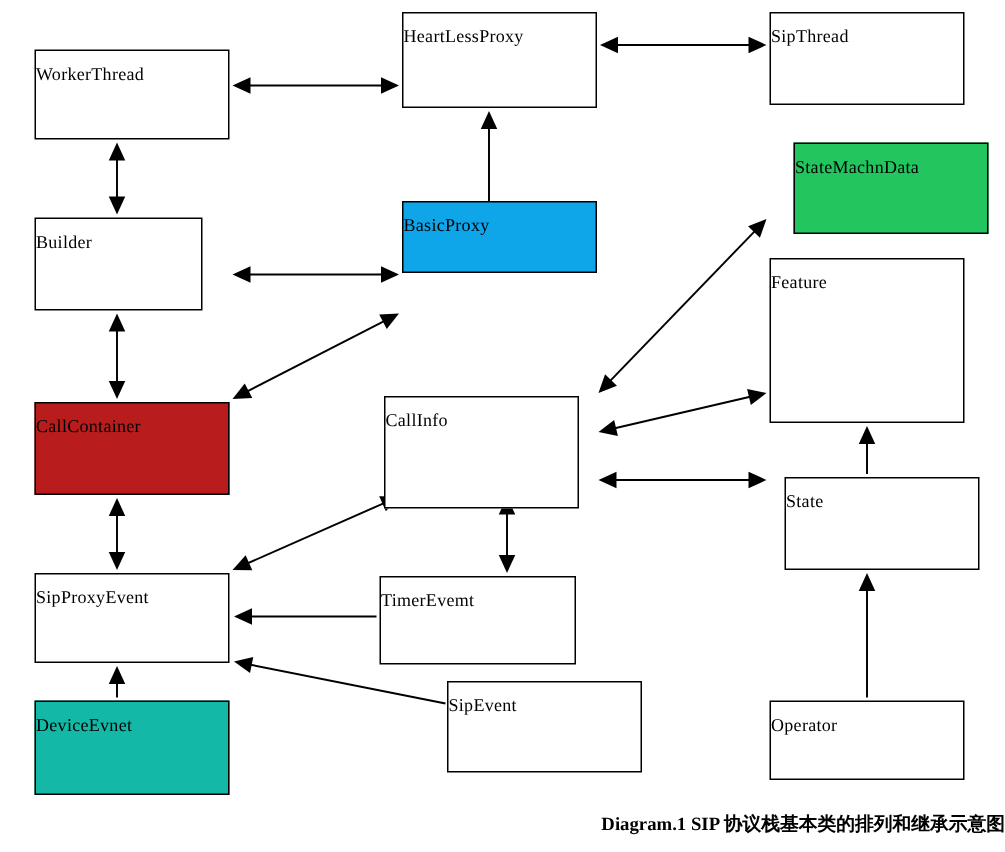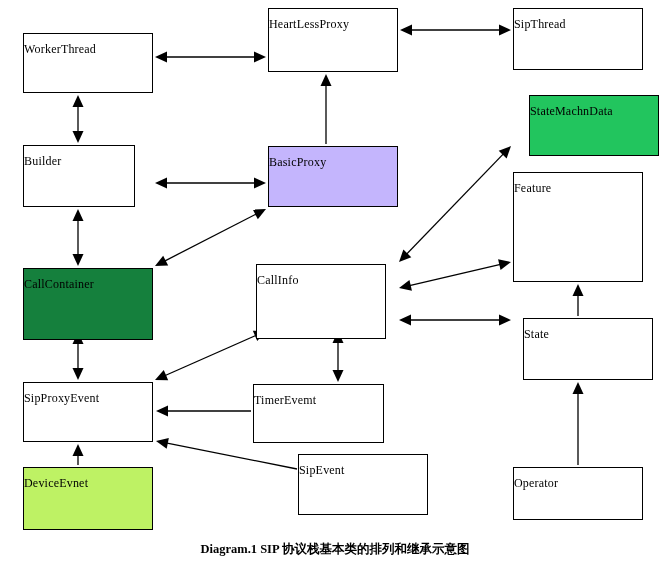--- a/index.html
+++ b/index.html
@@ -39,21 +39,21 @@
     top: 0;
     width: 670px;
     height: 568px;
     z-index: 2;
   }
   .caption {
     position: absolute;
     left: 0;
     right: 0;
     bottom: 10px;
-    text-align: center;
+    text-align: right;
     font-size: 12.5px;
     font-weight: bold;
     color: #000000;
     font-family: "Liberation Serif", "DejaVu Serif", serif;
     z-index: 8;
   }
 </style>
 </head>
 <body>
 
@@ -155,42 +155,42 @@
       </div>
       <div class="node" style="left: 513px; top: 8px; width: 130px; height: 62px; border-color: rgb(0, 0, 0); background: rgb(255, 255, 255);">
         <div class="node-label">SipThread</div>
       </div>
       <div class="node" style="left: 529px; top: 95px; width: 130px; height: 61px; border-color: rgb(0, 0, 0); background: #22c55e;">
         <div class="node-label">StateMachnData</div>
       </div>
       <div class="node" style="left: 23px; top: 145px; width: 112px; height: 62px; border-color: rgb(0, 0, 0); background: rgb(255, 255, 255);">
         <div class="node-label">Builder</div>
       </div>
-      <div class="node" style="left: 268px; top: 146px; width: 130px; height: 61px; border-color: rgb(0, 0, 0); background: #c4b5fd;">
+      <div class="node" style="left: 268px; top: 134px; width: 130px; height: 48px; border-color: rgb(0, 0, 0); background: #0ea5e9;">
         <div class="node-label">BasicProxy</div>
       </div>
       <div class="node" style="left: 513px; top: 172px; width: 130px; height: 110px; border-color: rgb(0, 0, 0); background: rgb(255, 255, 255); padding-left: 44px;">
         <div class="node-label">Feature</div>
       </div>
-      <div class="node" style="left: 23px; top: 268px; width: 130px; height: 72px; border-color: rgb(0, 0, 0); background: #15803d;">
+      <div class="node" style="left: 23px; top: 268px; width: 130px; height: 62px; border-color: rgb(0, 0, 0); background: #b91c1c;">
         <div class="node-label">CallContainer</div>
       </div>
       <div class="node" style="left: 256px; top: 264px; width: 130px; height: 75px; border-color: rgb(0, 0, 0); background: rgb(255, 255, 255);">
         <div class="node-label">CallInfo</div>
       </div>
       <div class="node" style="left: 513px; top: 318px; width: 130px; height: 62px; border-color: rgb(0, 0, 0); background: rgb(255, 255, 255); margin-left: 10px;">
         <div class="node-label">State</div>
       </div>
       <div class="node" style="left: 23px; top: 382px; width: 130px; height: 60px; border-color: rgb(0, 0, 0); background: rgb(255, 255, 255);">
         <div class="node-label">SipProxyEvent</div>
       </div>
       <div class="node" style="left: 253px; top: 384px; width: 131px; height: 59px; border-color: rgb(0, 0, 0); background: rgb(255, 255, 255);">
         <div class="node-label">TimerEvemt</div>
       </div>
-      <div class="node" style="left: 23px; top: 467px; width: 130px; height: 63px; border-color: rgb(0, 0, 0); background: #bef264;">
+      <div class="node" style="left: 23px; top: 467px; width: 130px; height: 63px; border-color: rgb(0, 0, 0); background: #14b8a6;">
         <div class="node-label">DeviceEvnet</div>
       </div>
       <div class="node" style="left: 298px; top: 454px; width: 130px; height: 61px; border-color: rgb(0, 0, 0); background: rgb(255, 255, 255);">
         <div class="node-label">SipEvent</div>
       </div>
       <div class="node" style="left: 513px; top: 467px; width: 130px; height: 53px; border-color: rgb(0, 0, 0); background: rgb(255, 255, 255);">
         <div class="node-label">Operator</div>
       </div>
     </div>
 

